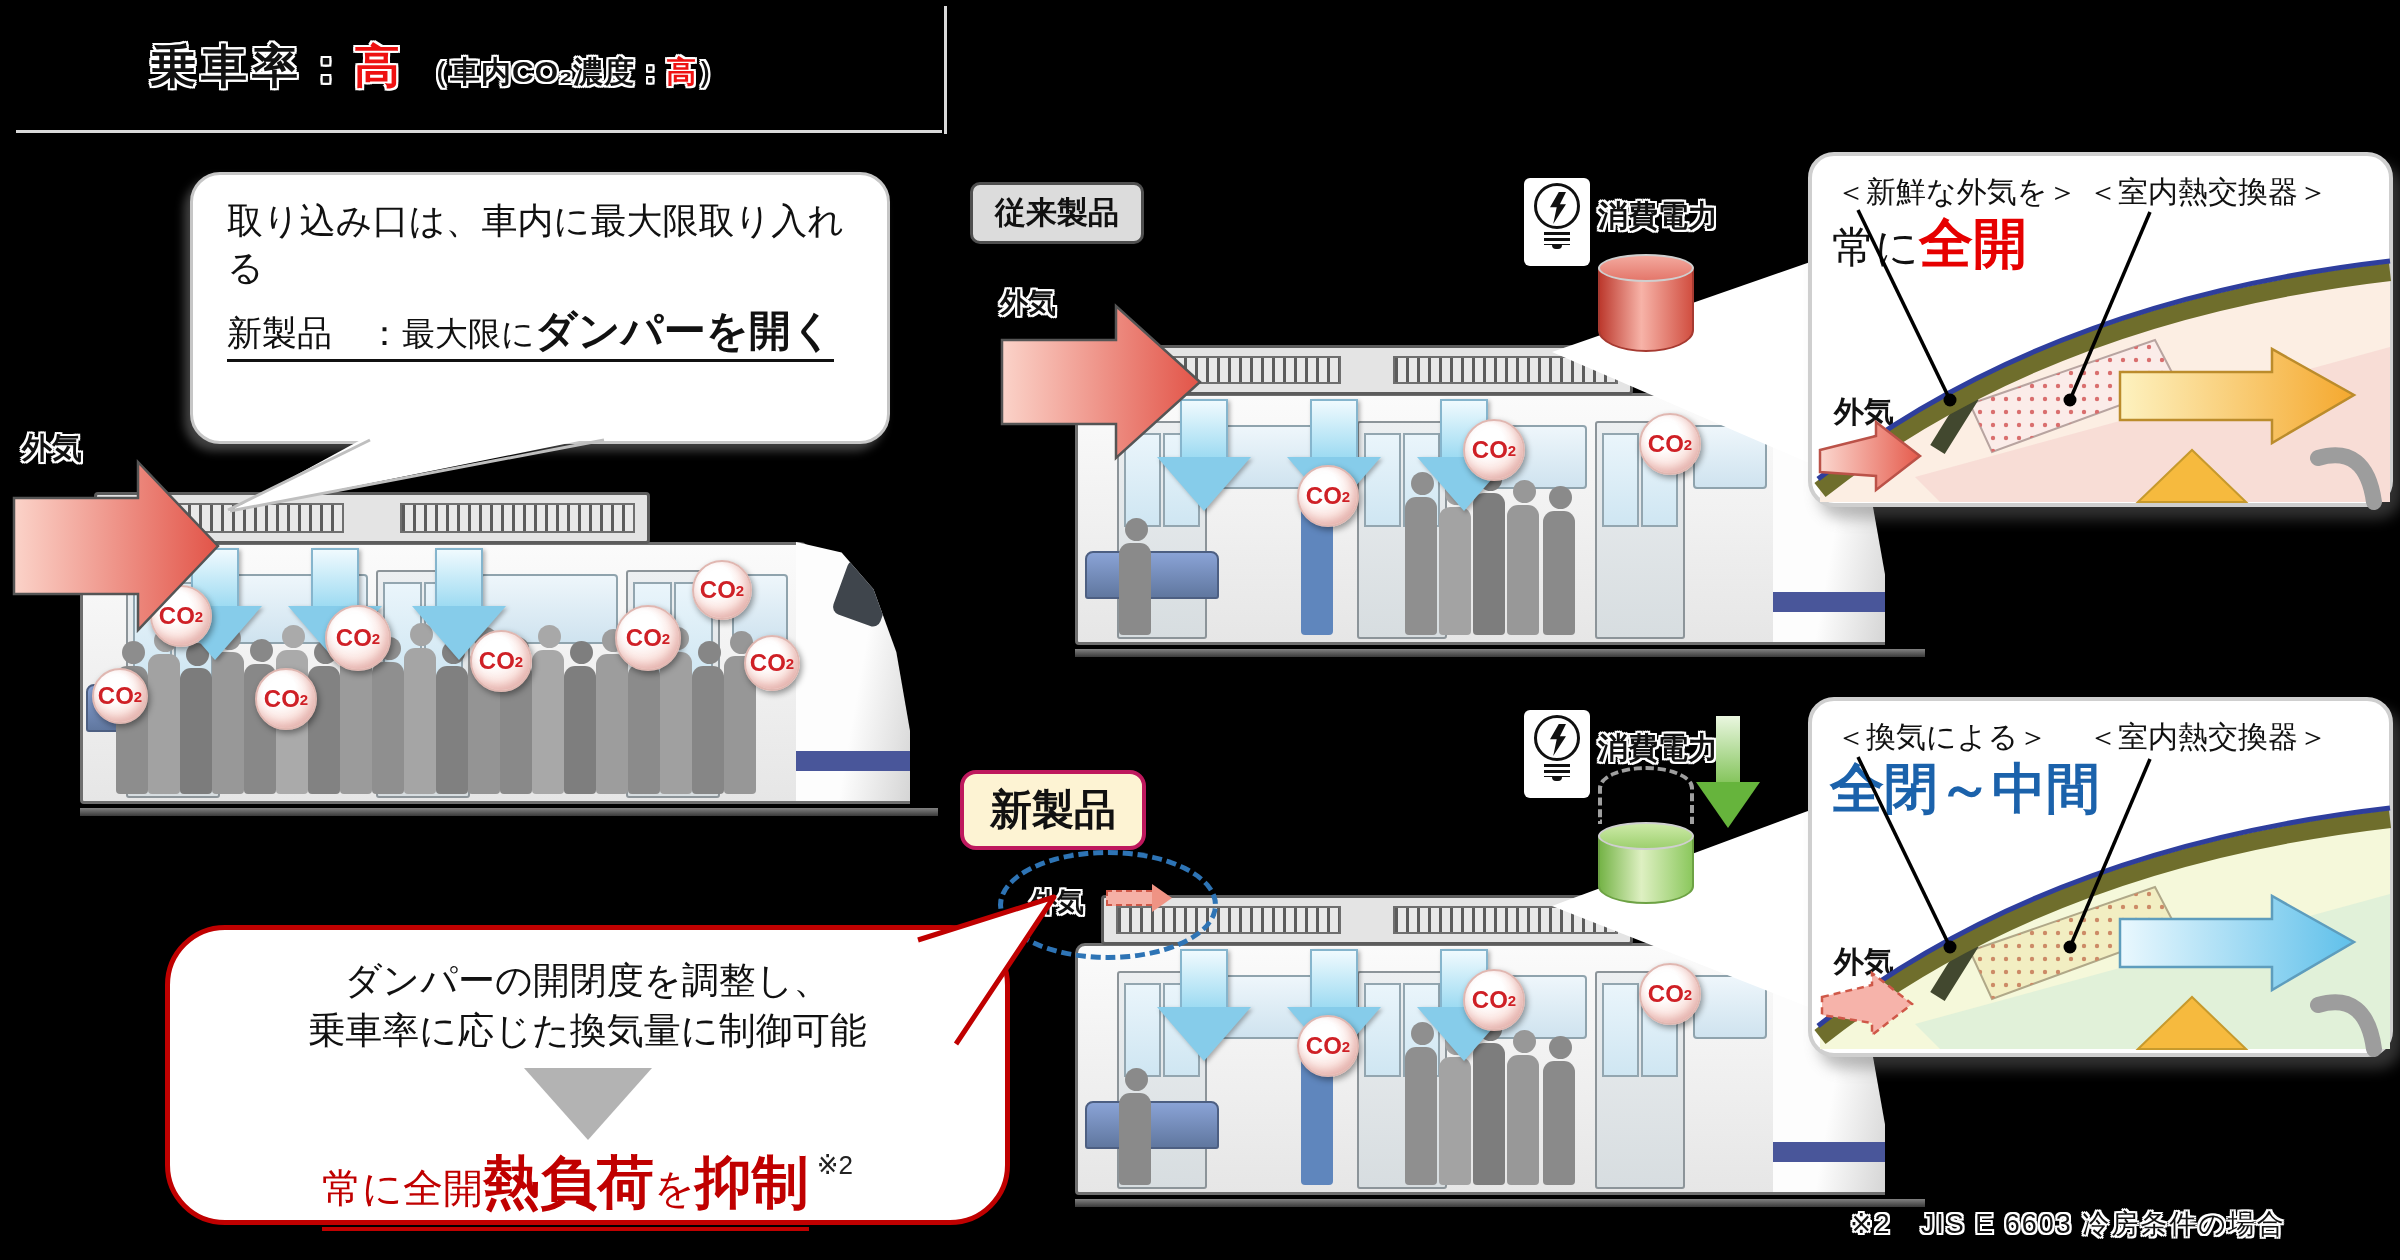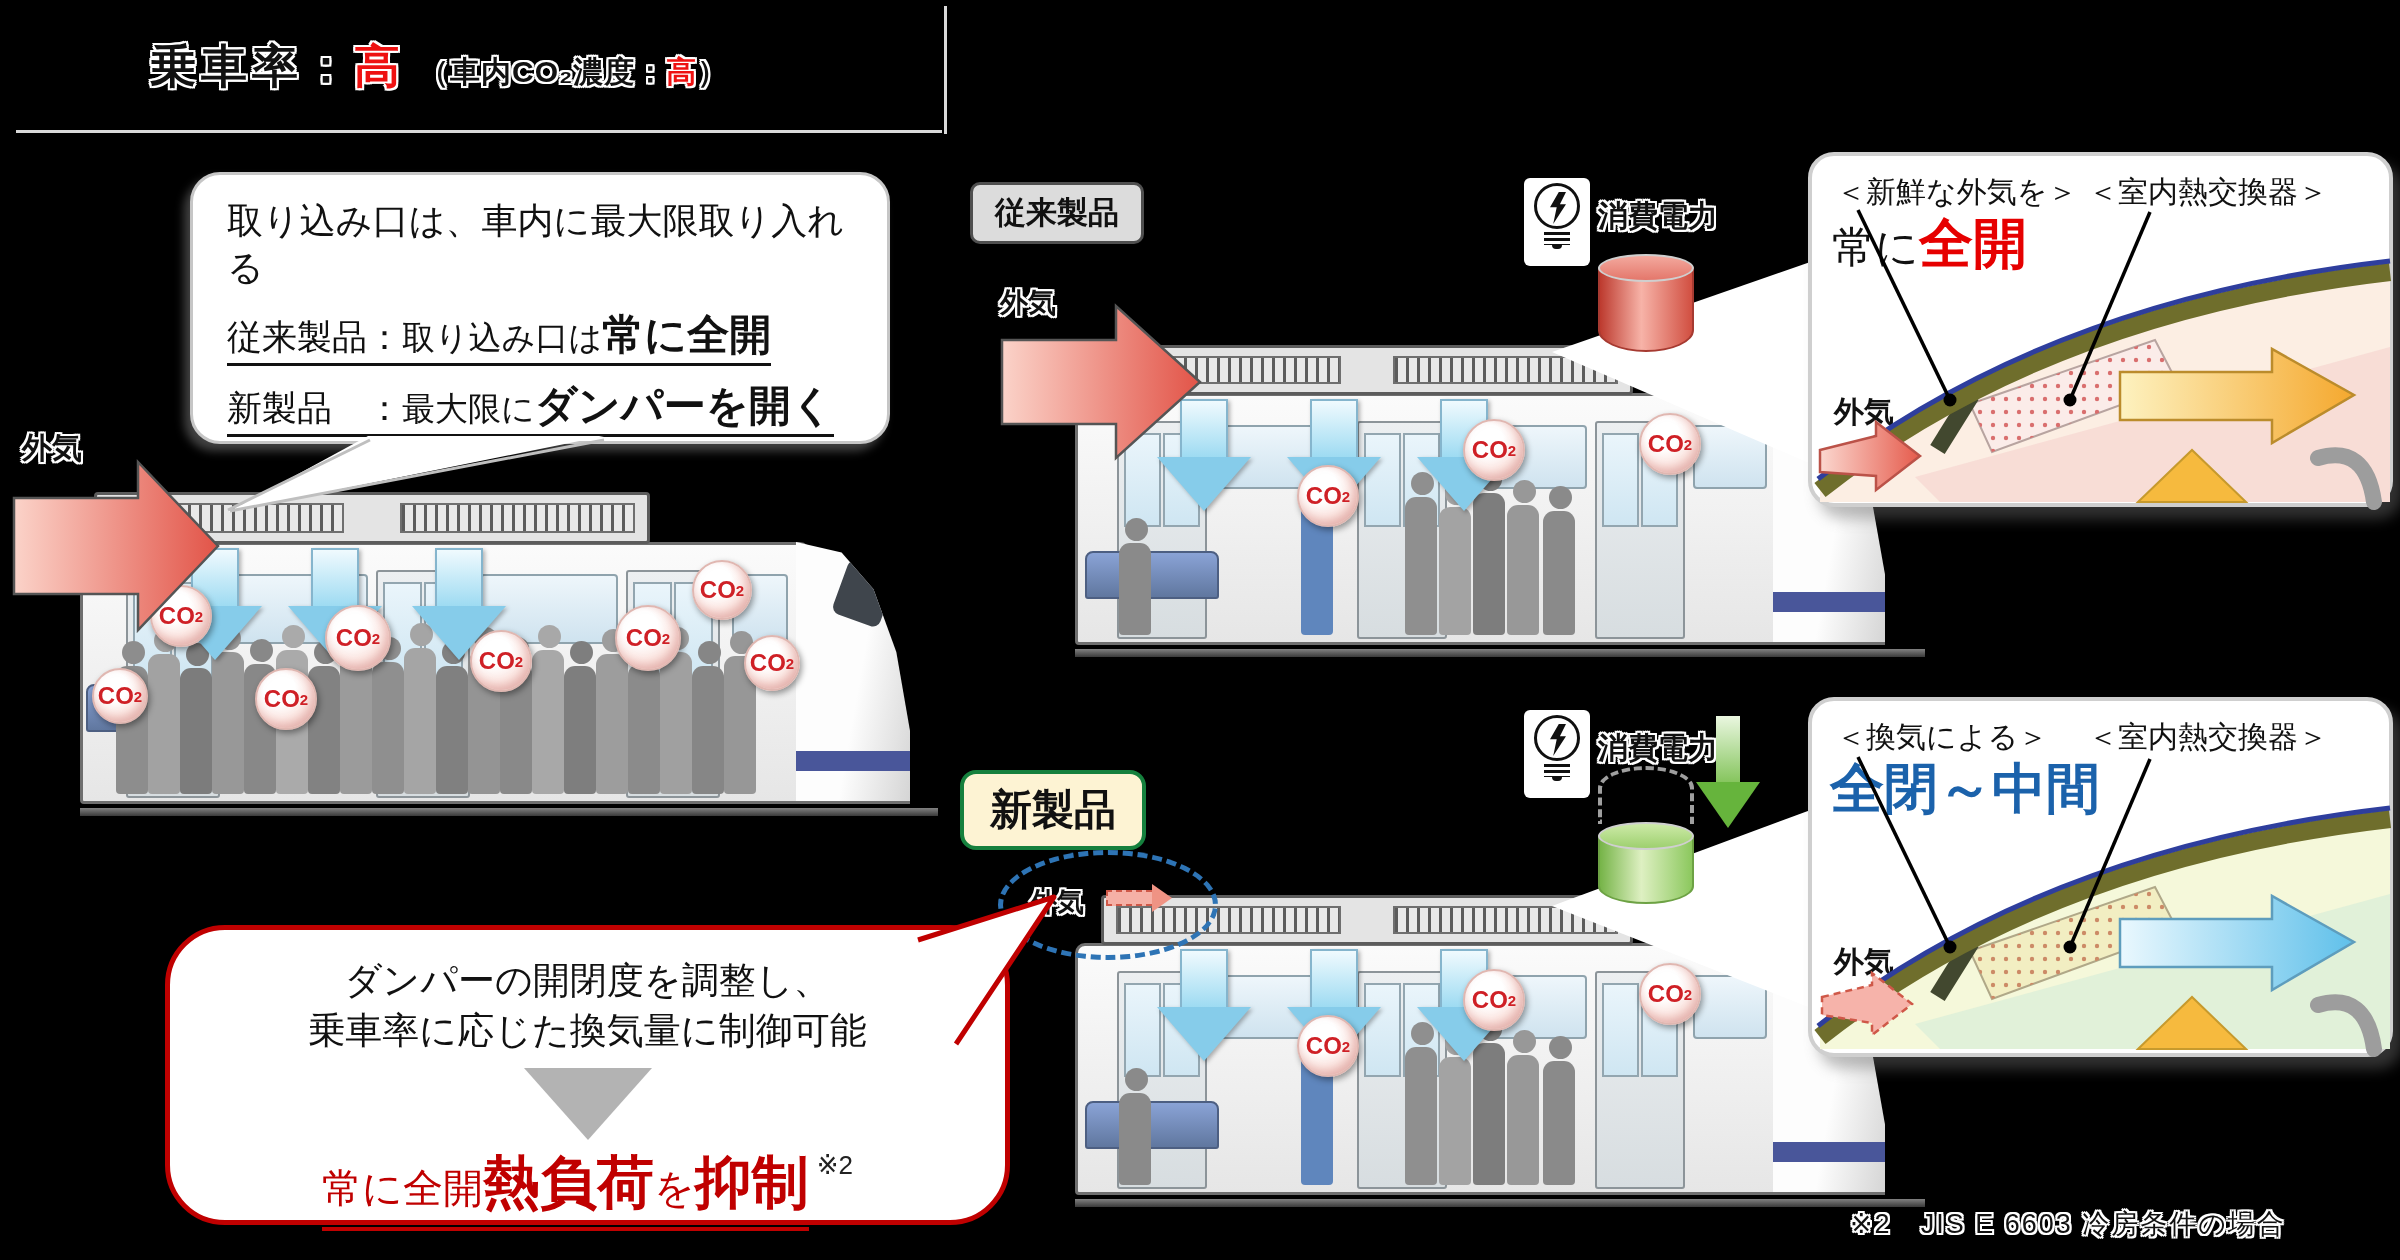--- a/index.html
+++ b/index.html
@@ -58,21 +58,21 @@
  border-radius:60px;z-index:6;color:#111;text-align:center;}
 .br-l{font-size:37px;line-height:50px;}
 .br-tri{width:0;height:0;margin:12px auto 10px;border-left:64px solid transparent;border-right:64px solid transparent;border-top:72px solid #b3b3b3;}
 .br-res{display:inline-block;color:#c00000;border-bottom:4px solid #c00000;line-height:60px;white-space:nowrap;}
 .br-res .sm{font-size:40px;}
 .br-res .bg{font-size:57px;font-weight:bold;}
 .br-sup{color:#222;font-size:26px;vertical-align:28px;margin-left:8px;}
 
 .lab-conv{position:absolute;left:970px;top:182px;width:174px;height:62px;background:#dcdcdc;border:3px solid #4f4f4f;
  border-radius:10px;display:flex;align-items:center;justify-content:center;font-size:31px;font-weight:600;color:#111;z-index:6;}
-.lab-new{position:absolute;left:960px;top:770px;width:186px;height:80px;background:#fdf3d3;border:4px solid #15803d;
+.lab-new{position:absolute;left:960px;top:770px;width:186px;height:80px;background:#fdf3d3;border:4px solid #be185d;
  border-radius:16px;display:flex;align-items:center;justify-content:center;font-size:42px;font-weight:bold;color:#111;z-index:6;}
 
 .callout{position:absolute;width:585px;background:#fff;border:4px solid #cfcfcf;border-radius:26px;z-index:5;
  box-shadow:10px 12px 14px rgba(110,110,110,.45);color:#111;}
 .co-tag{position:absolute;font-size:30px;white-space:nowrap;}
 .co-state-pre{font-size:43px;}
 .co-state-red{font-size:54px;font-weight:bold;color:#e60000;}
 .co-state-blue{font-size:54px;font-weight:bold;color:#1b62ab;white-space:nowrap;}
 .co-air{position:absolute;font-size:30px;font-weight:900;}
 
@@ -291,23 +291,20 @@
       </div>
       <div class="co2" style="left: 564px; top: 68px; width: 62px; height: 62px;">
         <span>CO</span>
         <sub>2</sub>
       </div>
       <div class="t-ground" style="left: 0px; top: 304px; width: 850px; height: 8px;"></div>
     </div>
 
   <div class="bubble-white">
     <div class="bw-l">取り込み口は、車内に最大限取り入れる</div>
-    <div>
-      <span class="bw-u"><span class="bw-lab">従来製品：</span><span class="bw-txt">取り込み口は</span><span class="bw-bold">常に全開</span></span>
-    </div>
     <div>
       <span class="bw-u" style="margin-top:12px;"><span class="bw-lab">新製品　：</span><span class="bw-txt">最大限に</span><span class="bw-bold">ダンパーを開く</span></span>
     </div>
   </div>
 
   <div class="bubble-red">
     <div class="br-l" style="margin-top:26px;">ダンパーの開閉度を調整し、</div>
     <div class="br-l">乗車率に応じた換気量に制御可能</div>
     <div class="br-tri"></div>
     <div>

